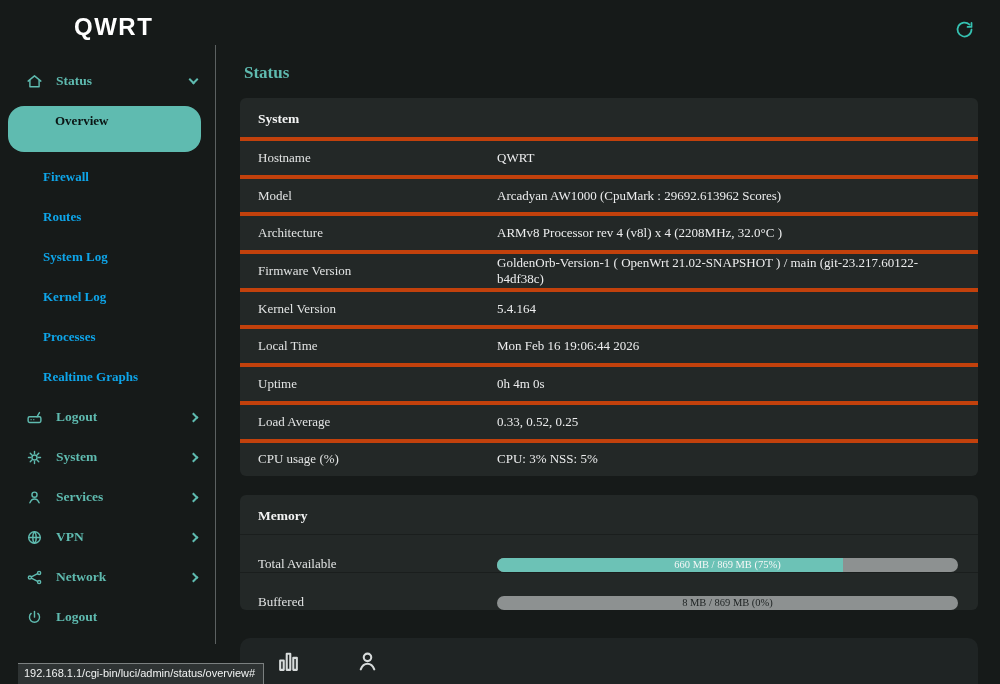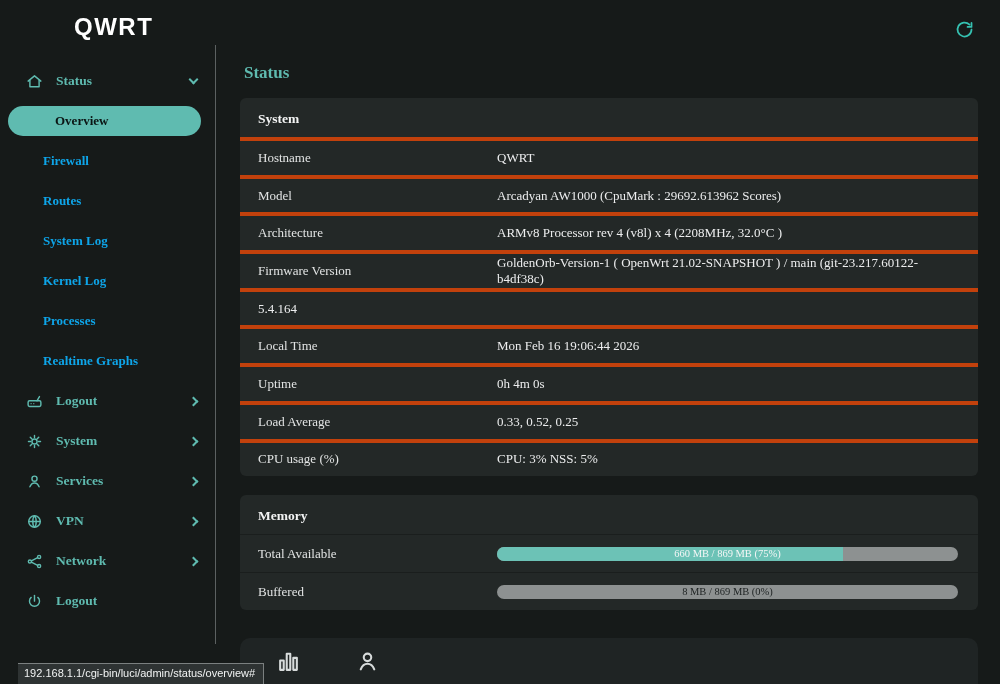--- a/index.html
+++ b/index.html
@@ -36,21 +36,21 @@
   .chev{width:7px;height:7px;border-right:2px solid currentColor;border-bottom:2px solid currentColor;flex:none}
   .chev.down{transform:rotate(45deg);margin-top:-4px}
   .chev.right{transform:rotate(-45deg)}
   .subitem{
     height:40px;line-height:40px;padding-left:43px;
     color:#0ea5e9;font-weight:bold;font-size:13px;cursor:pointer;
   }
   .subitem.active{
     background:var(--accent);color:#0b1514;
     border-radius:16px;margin:5px 14px 5px 8px;
-    height:30px;line-height:30px;padding-left:47px;
+    height:46px;line-height:30px;padding-left:47px;
   }
   .vdivider{position:absolute;left:215px;top:45px;bottom:40px;width:1px;background:#979c9c;opacity:.55}
 
   .side-bottom{
     position:absolute;left:0;bottom:-14px;width:234px;
     display:flex;justify-content:space-between;padding:0 20px;
     color:#7a8181;z-index:2;
   }
   .side-bottom svg{width:32px;height:32px}
 
@@ -60,21 +60,21 @@
 
   
   main{position:absolute;left:216px;top:0;right:0;bottom:0;padding:63px 22px 0 24px;overflow:hidden}
   .page-title{margin:0 0 15px 4px;font-size:17px;font-weight:bold;color:var(--accent)}
   .card{background:var(--card-bg);border-radius:6px;overflow:hidden}
   .card h3{margin:0;padding:13px 18px 10px;font-size:13.5px;font-weight:bold;color:#f3f4f4}
   .srow{display:flex;align-items:center;height:37.7px;border-top:4px solid #c2410c;padding:0 18px}
   .slabel{flex:none;width:239px;font-size:13px;color:#e2e4e4}
   .svalue{font-size:13px;color:#ecedee}
   .card.memory{margin-top:19px}
-  .mrow{display:flex;align-items:center;height:38px;border-top:1px solid #1a1e1d;padding:0 20px 0 18px}
+  .mrow{display:flex;align-items:flex-end;height:38px;border-top:1px solid #1a1e1d;padding:0 20px 0 18px}
   .bar{position:relative;flex:1;height:14px;border-radius:7px;background:var(--bar-track);overflow:hidden}
   .bar-fill{position:absolute;left:0;top:0;bottom:0;background:var(--bar-fill)}
   .bar-text{position:absolute;inset:0;text-align:center;font-size:10.5px;line-height:14px;font-family:"Liberation Serif",serif}
   .bar-text.light{color:#f4f6f6}
   .bar-text.dark{color:#1d2222}
 
   .footer-bar{
     position:absolute;left:240px;right:22px;bottom:0;height:46px;
     background:#1f2424;border-radius:10px 10px 0 0;
     display:flex;align-items:center;gap:54px;padding-left:36px;color:#d7dbdb;
@@ -234,20 +234,21 @@
     </div>
     <div class="srow">
       <div class="slabel">Architecture</div>
       <div class="svalue">ARMv8 Processor rev 4 (v8l) x 4 (2208MHz, 32.0°C )</div>
     </div>
     <div class="srow">
       <div class="slabel">Firmware Version</div>
       <div class="svalue">GoldenOrb-Version-1 ( OpenWrt 21.02-SNAPSHOT ) / main (git-23.217.60122-b4df38c)</div>
     </div>
     <div class="srow">
+      <div class="slabel">Kernel Version</div>
       <div class="svalue">5.4.164</div>
     </div>
     <div class="srow">
       <div class="slabel">Local Time</div>
       <div class="svalue">Mon Feb 16 19:06:44 2026</div>
     </div>
     <div class="srow">
       <div class="slabel">Uptime</div>
       <div class="svalue">0h 4m 0s</div>
     </div>

